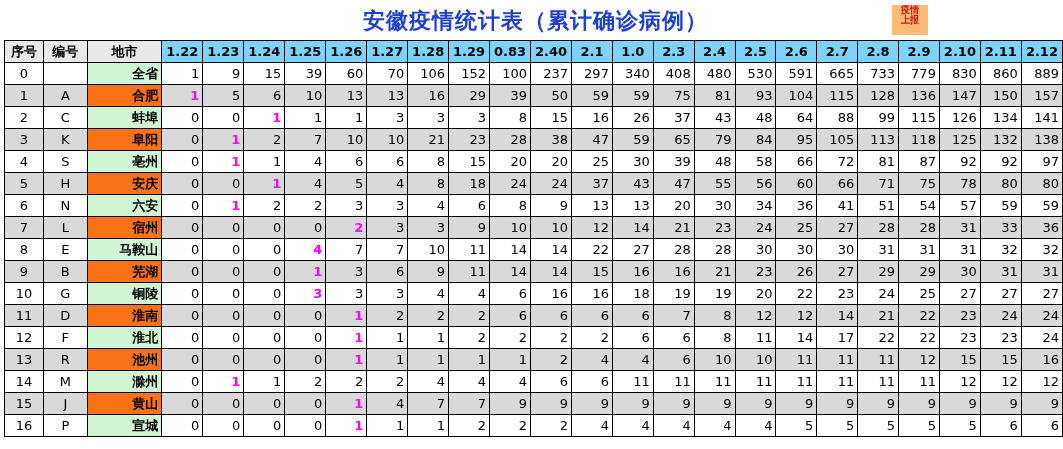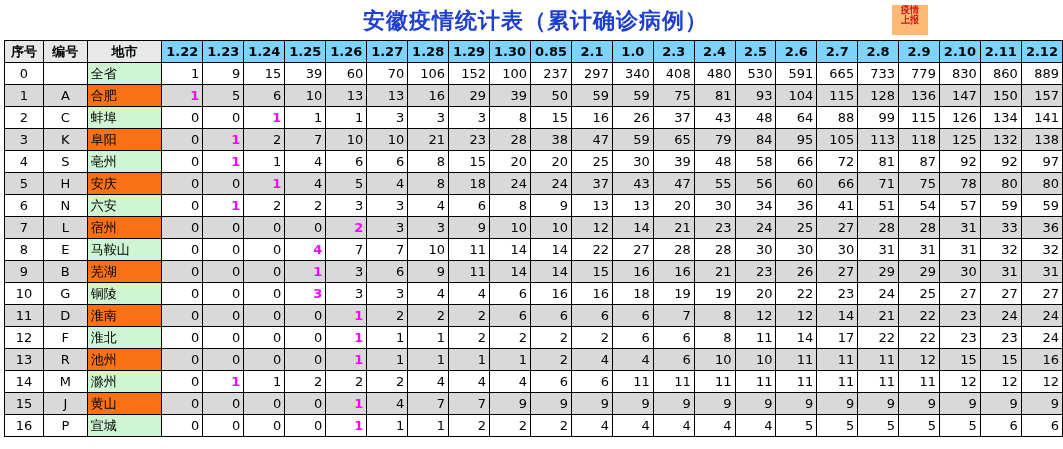--- a/index.html
+++ b/index.html
@@ -84,22 +84,22 @@
     background: #7dd3fc;
     color: #000;
   }
   
   td.c-idx, td.c-code {
     background: #ffffff;
     text-align: center;
   }
   td.c-city {
     background: #cff5d2;
-    text-align: left;
-    font-weight: normal;
+    text-align: right;
+    font-weight: bold;
   }
   tr.alt td.c-idx, tr.alt td.c-code {
     background: #d9d9d9;
   }
   tr.alt td.c-city {
     background: #f97316;
   }
   td.num {
     background: #ffffff;
   }
@@ -163,22 +163,22 @@
           <th class="h-code">编号</th>
           <th class="h-city">地市</th>
           <th class="h-date">1.22</th>
           <th class="h-date">1.23</th>
           <th class="h-date">1.24</th>
           <th class="h-date">1.25</th>
           <th class="h-date">1.26</th>
           <th class="h-date">1.27</th>
           <th class="h-date">1.28</th>
           <th class="h-date">1.29</th>
-          <th class="h-date">1.30</th>
-          <th class="h-date">0.85</th>
+          <th class="h-date">0.83</th>
+          <th class="h-date">2.40</th>
           <th class="h-date">2.1</th>
           <th class="h-date">1.0</th>
           <th class="h-date">2.3</th>
           <th class="h-date">2.4</th>
           <th class="h-date">2.5</th>
           <th class="h-date">2.6</th>
           <th class="h-date">2.7</th>
           <th class="h-date">2.8</th>
           <th class="h-date">2.9</th>
           <th class="h-date">2.10</th>

